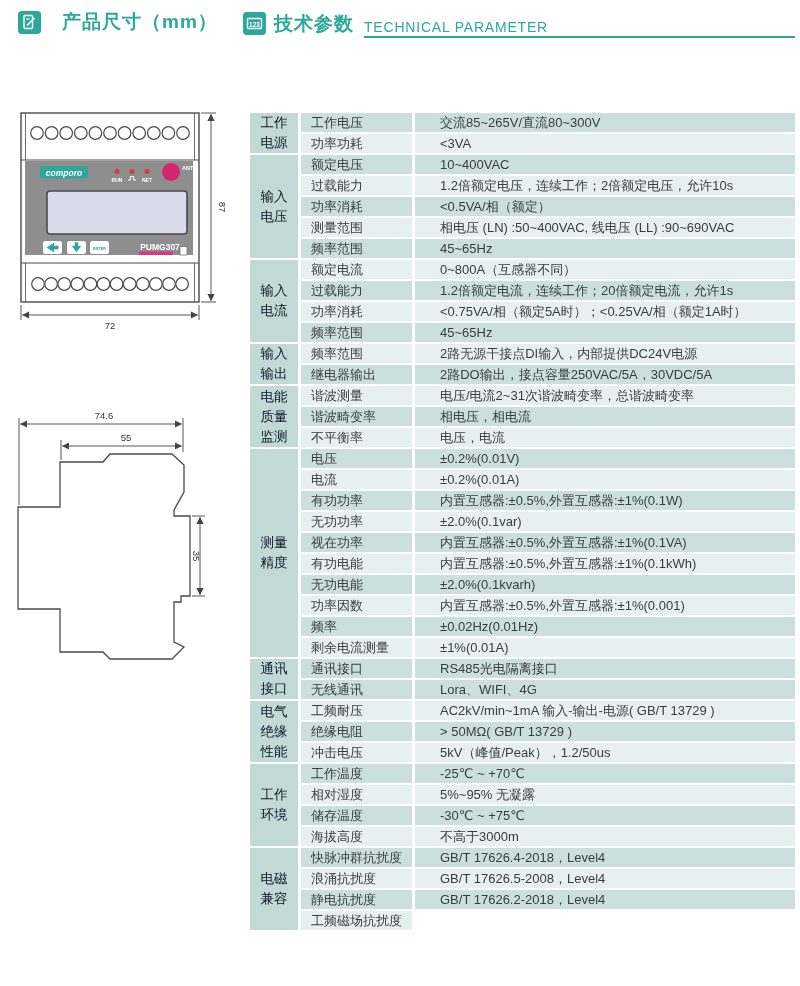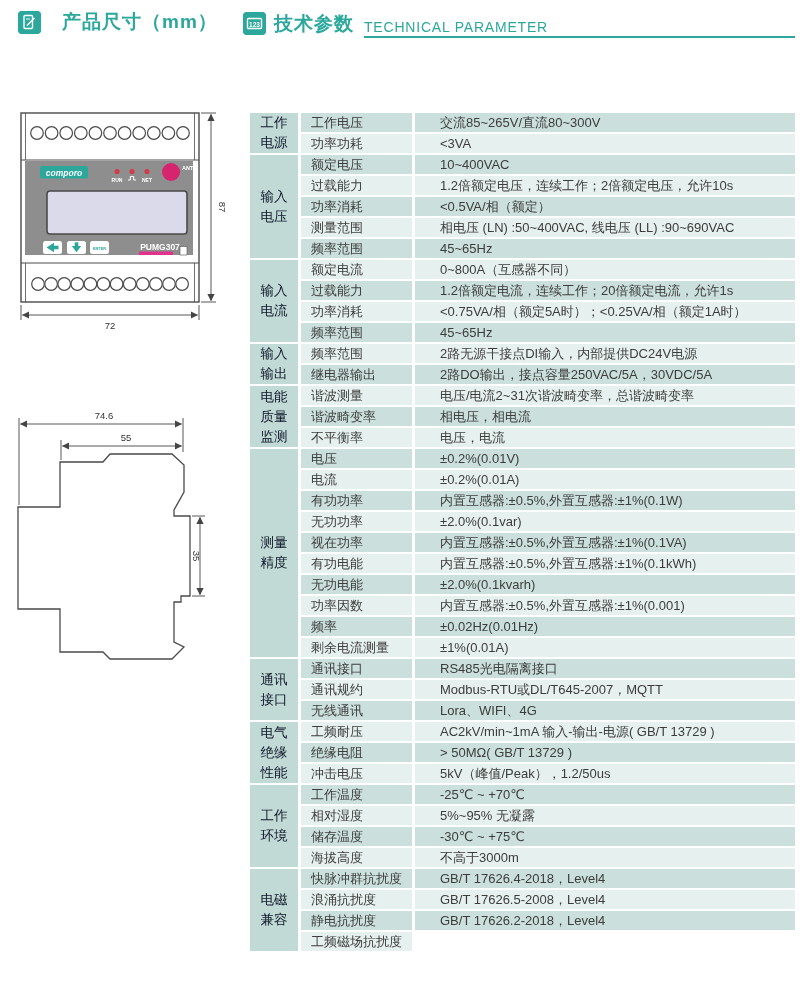--- a/index.html
+++ b/index.html
@@ -337,24 +337,20 @@
       </div>
     </div>
     <div class="tgroup">
       <div class="cat-cell">通讯
 接口</div>
       <div class="group-rows">
         <div class="t-row dark">
           <div class="param-cell">通讯接口</div>
           <div class="value-cell">RS485光电隔离接口</div>
         </div>
-        <div class="t-row light">
-          <div class="param-cell">通讯规约</div>
-          <div class="value-cell">Modbus-RTU或DL/T645-2007，MQTT</div>
-        </div>
         <div class="t-row dark">
           <div class="param-cell">无线通讯</div>
           <div class="value-cell">Lora、WIFI、4G</div>
         </div>
       </div>
     </div>
     <div class="tgroup">
       <div class="cat-cell">电气
 绝缘
 性能</div>

